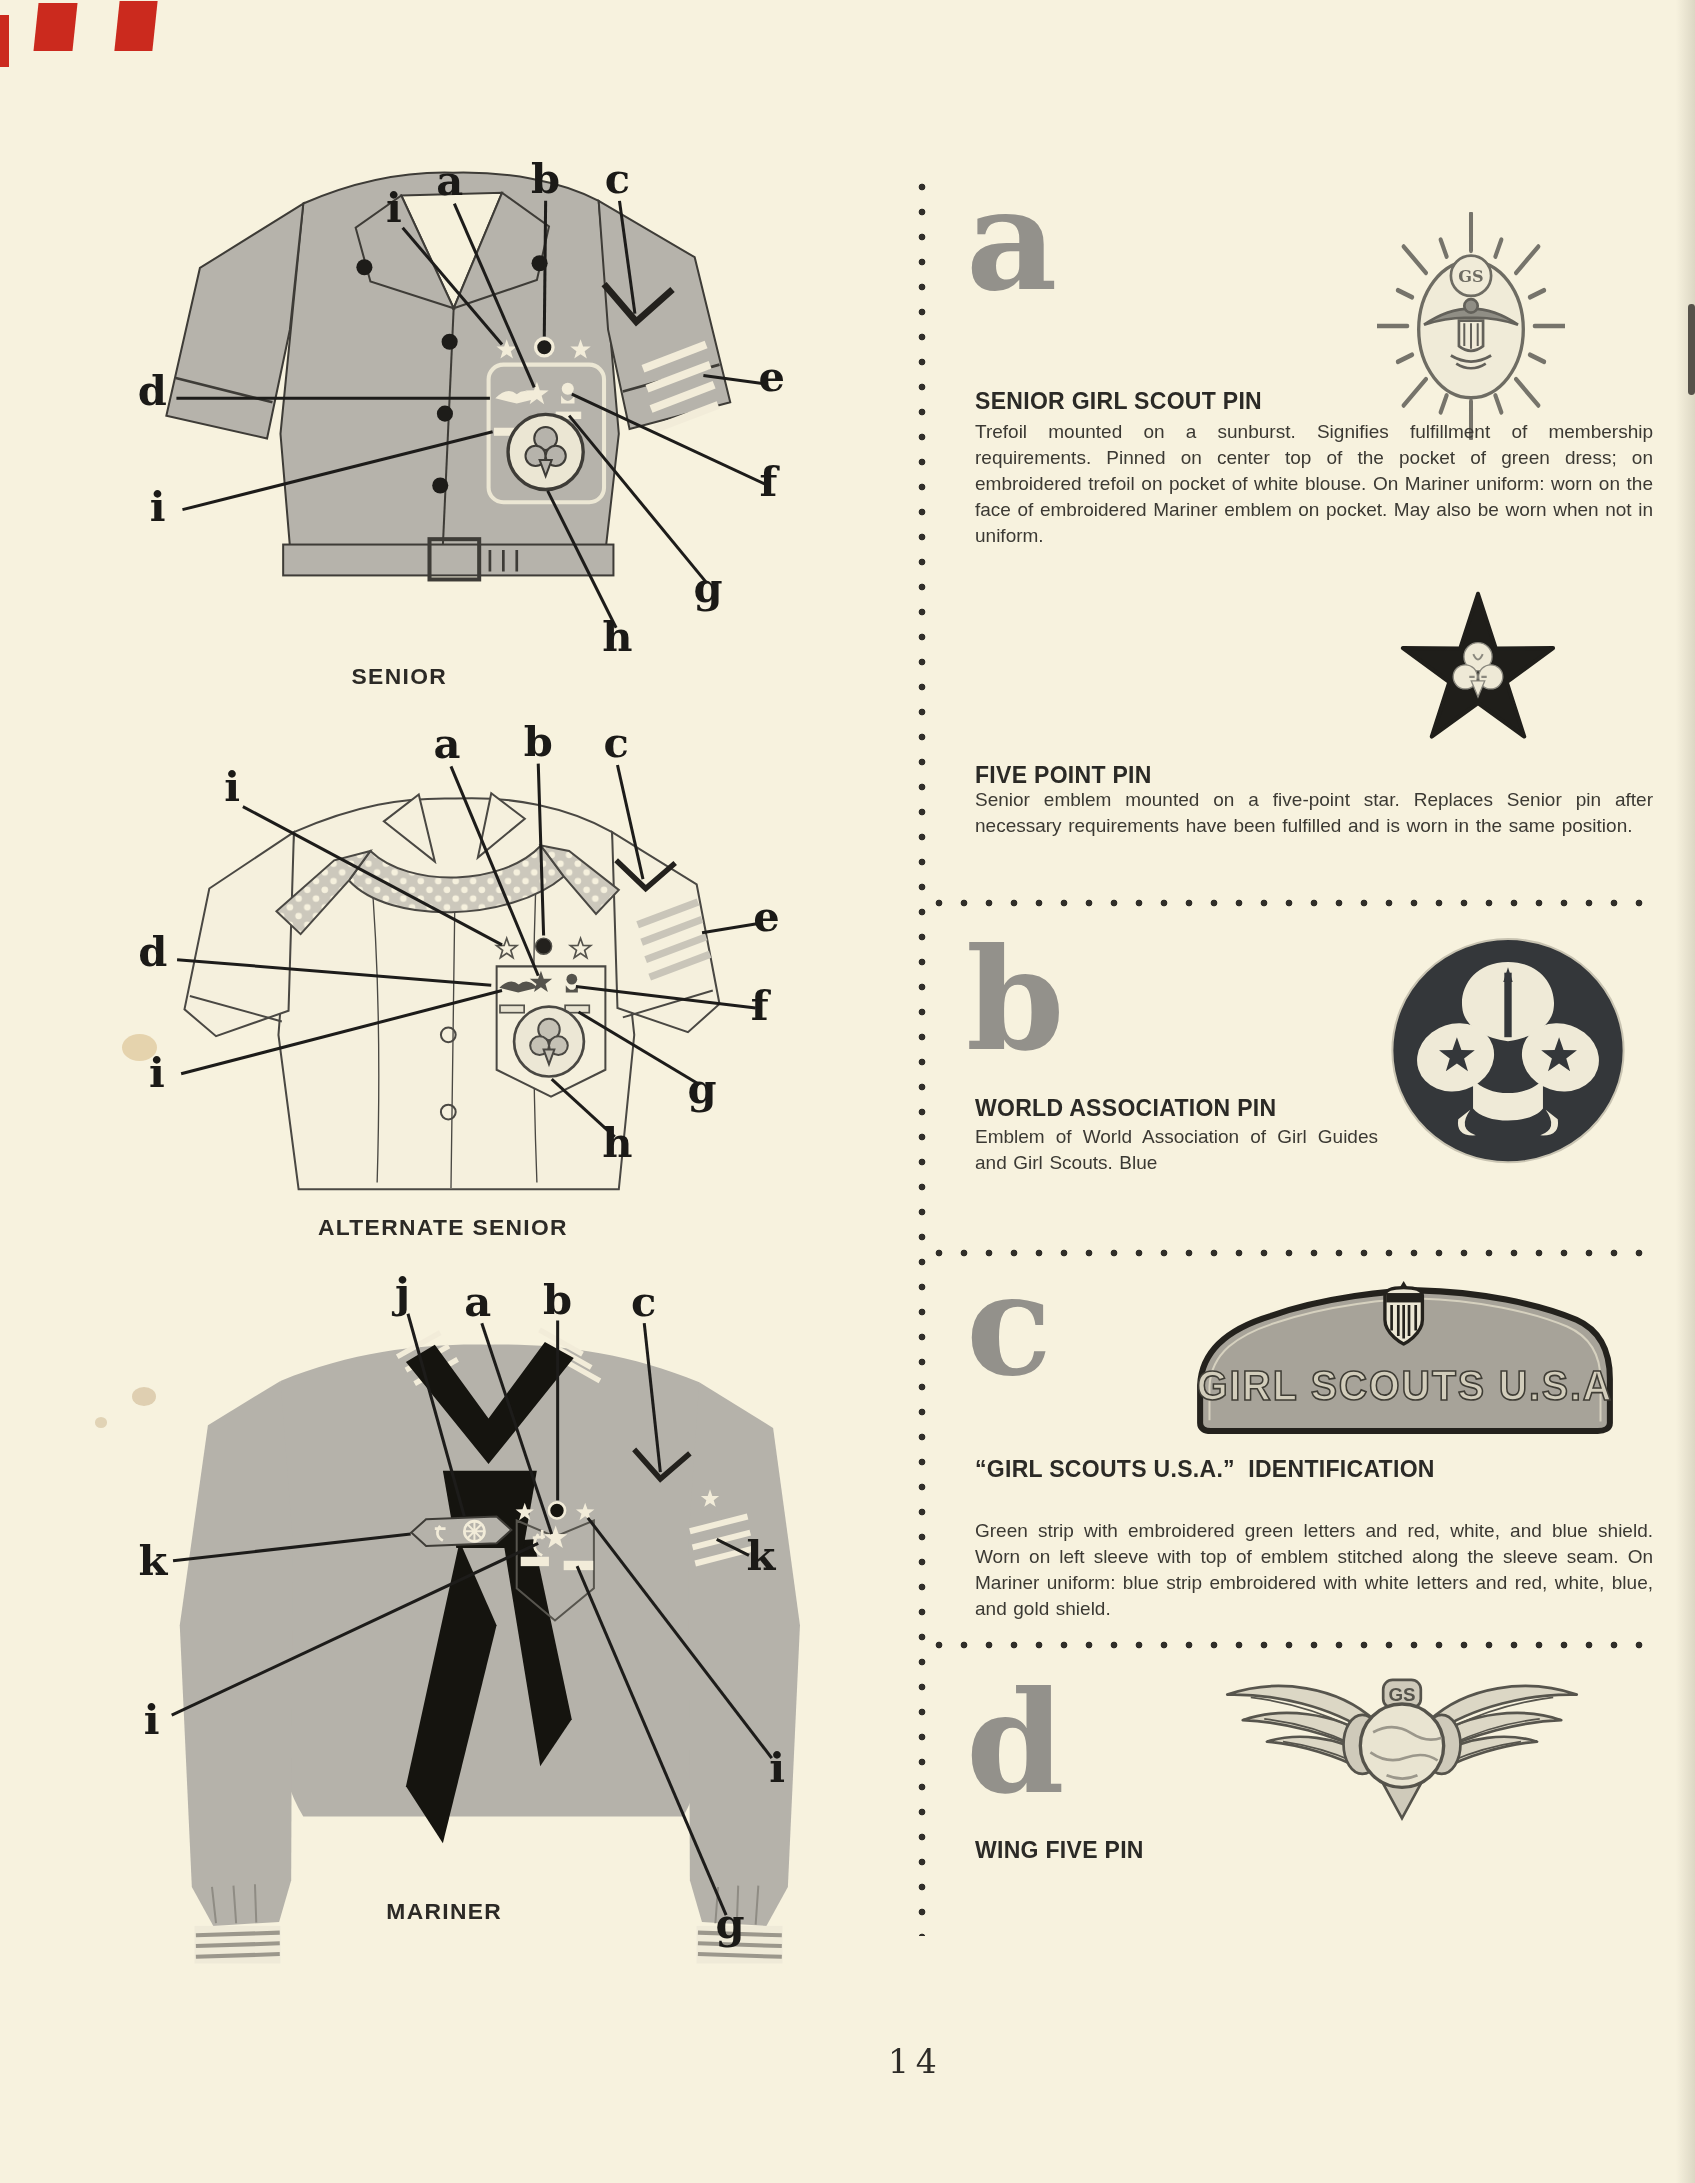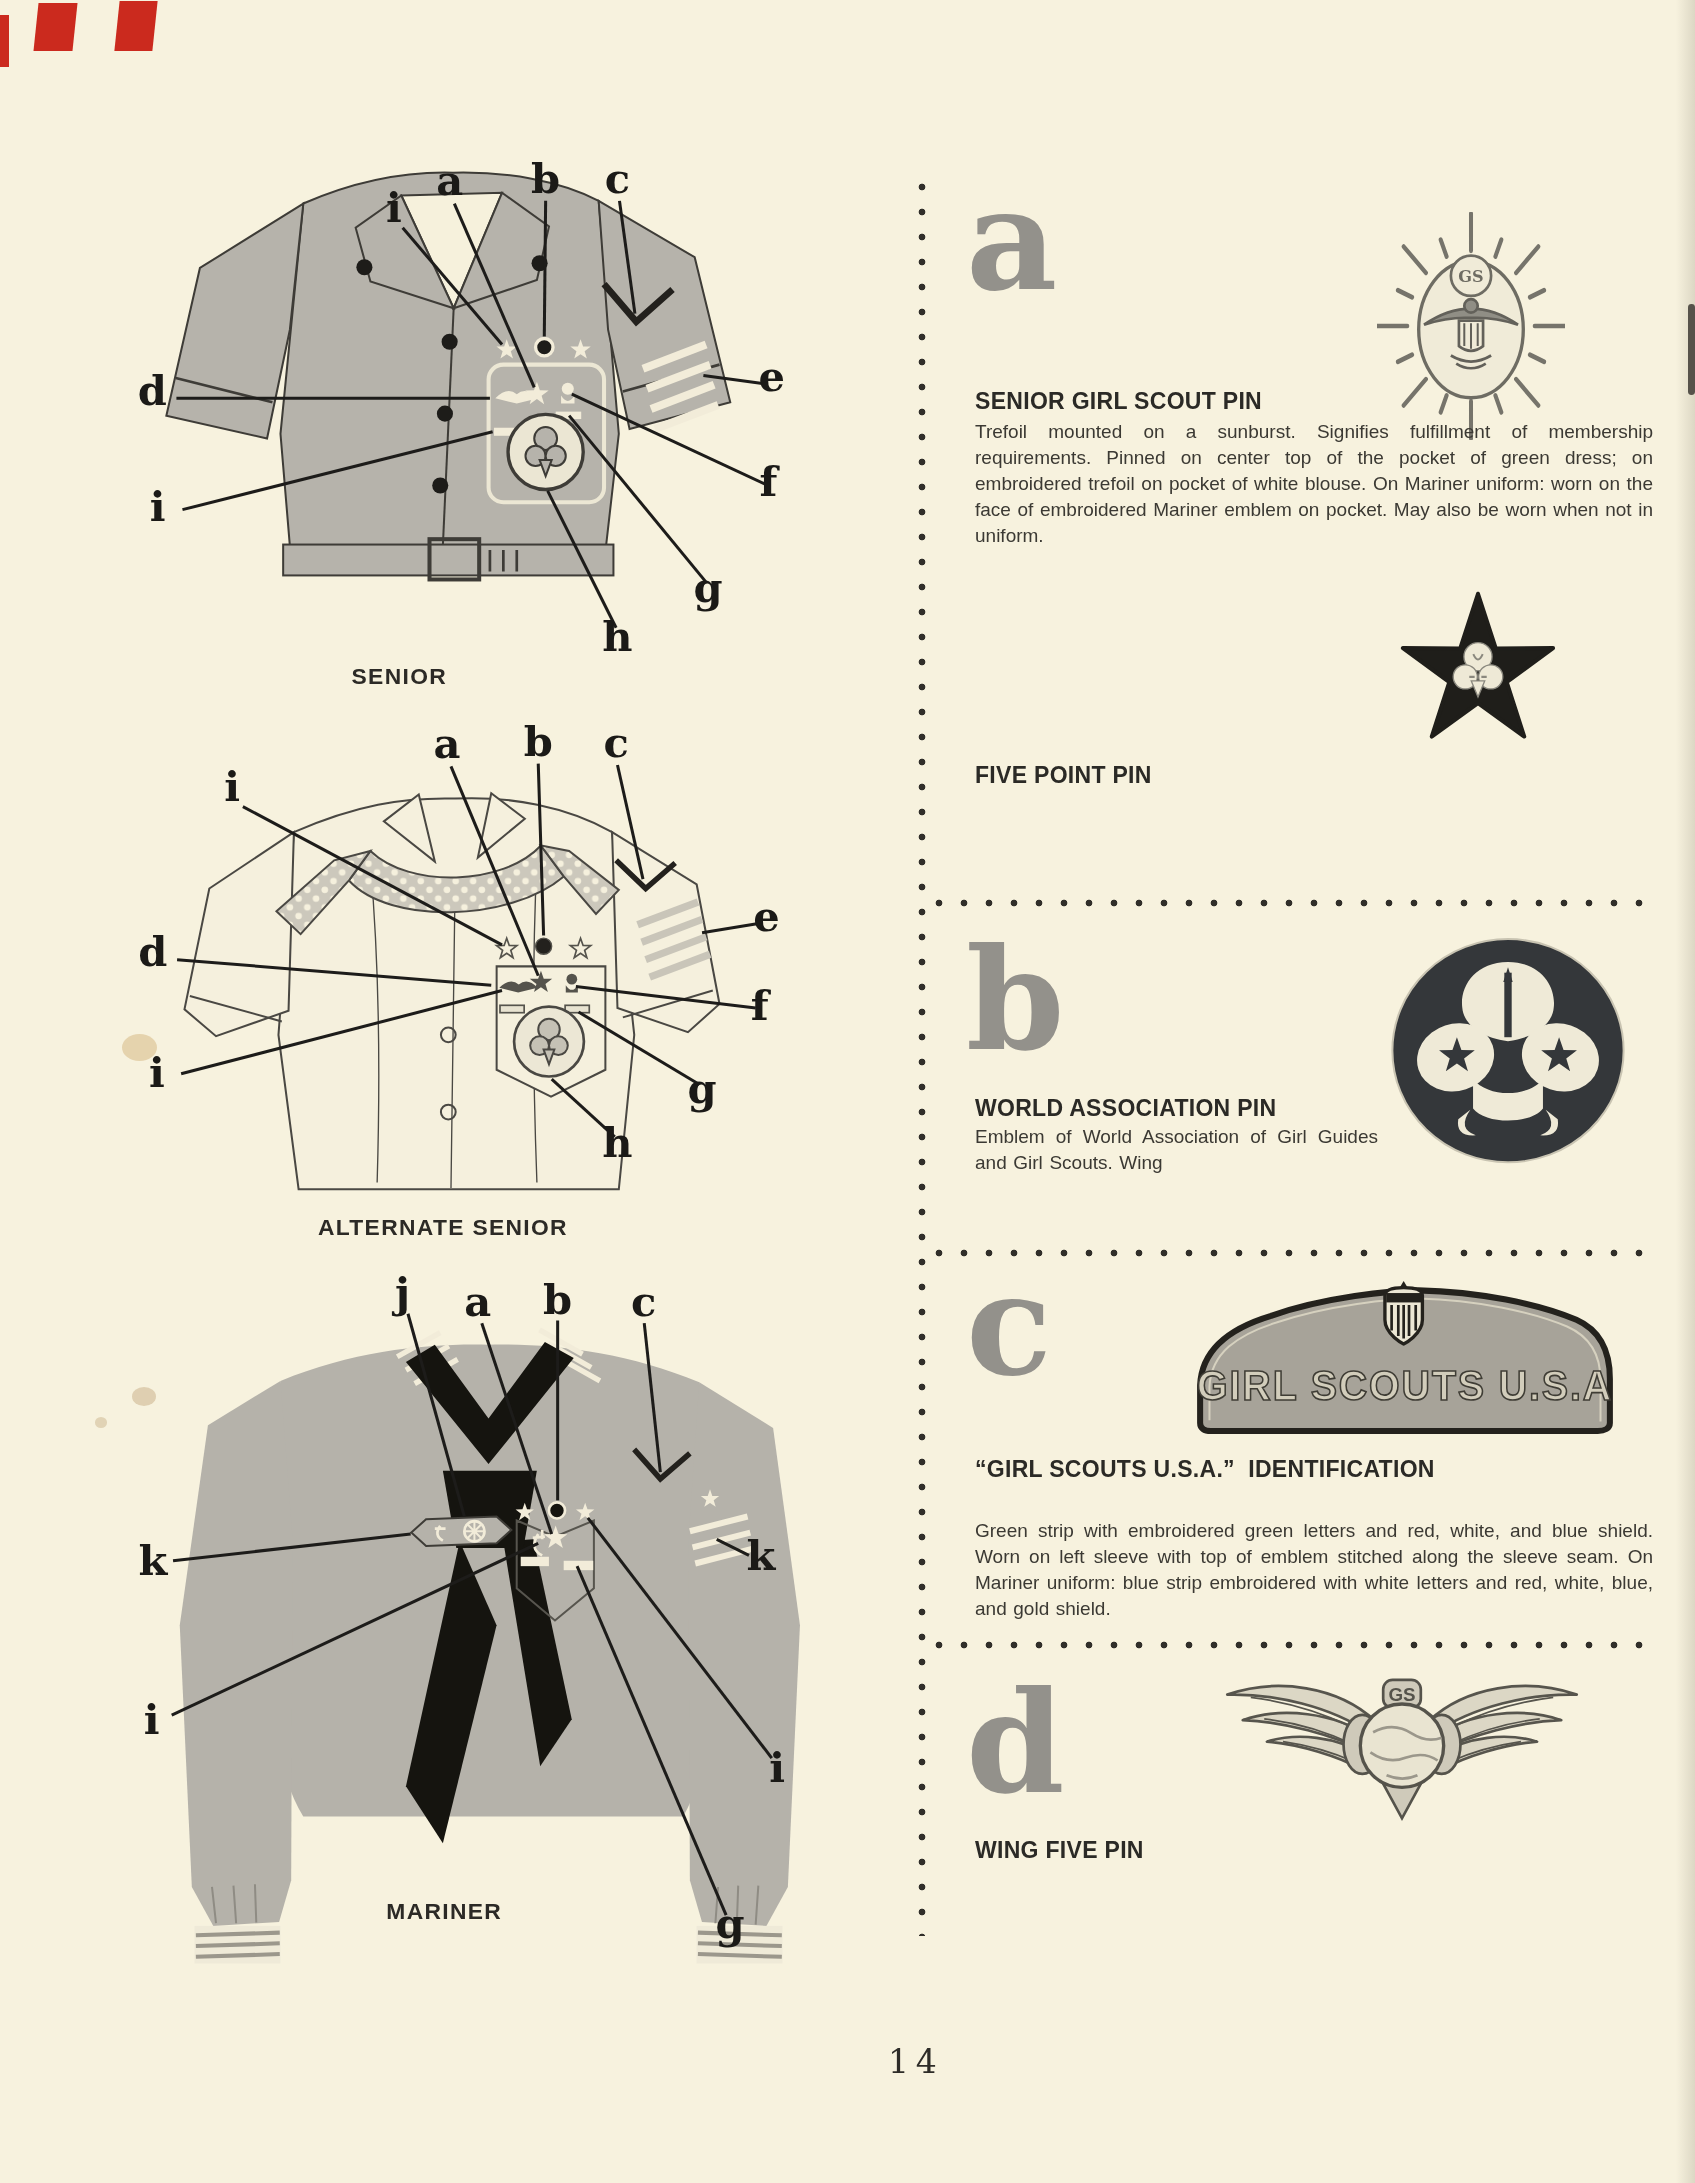--- a/index.html
+++ b/index.html
@@ -296,41 +296,42 @@
     <g fill="#eee9d6" stroke="#8a887e" stroke-width="2">
       <circle cx="125" cy="116" r="21"></circle>
         <circle cx="106" cy="146" r="18"></circle>
         <circle cx="144" cy="146" r="18"></circle>
       <path d="M 115,152 L 125,176 L 135,152 Z"></path>
     </g>
     <path d="M 118,112 Q 125,128 132,112 M 112,146 l 8,0 M 130,146 l 8,0" stroke="#8a887e" stroke-width="3" fill="none"></path>
   </svg>
 
   <div class="h1" style="top:762px">FIVE POINT PIN</div>
+  <div class="bodytxt" style="top:787px">Senior emblem mounted on a five-point star. Replaces Senior pin after necessary requirements have been fulfilled and is worn in the same position.</div>
 
   <div class="biglet" style="top:929px">b</div>
 
   <svg class="abs" style="left:1387px;top:935px" width="242" height="232" viewBox="0 0 360 345">
     <ellipse cx="180" cy="172" rx="172" ry="166" fill="#34373a" stroke="#c9c4b2" stroke-width="3"></ellipse>
     <g fill="#efead7">
       <path d="M 180,40 C 130,40 108,78 112,108 C 114,132 138,152 180,158 C 222,152 246,132 248,108 C 252,78 230,40 180,40 Z"></path>
       <ellipse cx="102" cy="182" rx="58" ry="50" transform="rotate(-18 102 182)"></ellipse>
       <ellipse cx="258" cy="182" rx="58" ry="50" transform="rotate(18 258 182)"></ellipse>
       <path d="M 128,214 C 150,242 210,242 232,214 L 232,258 C 214,282 146,282 128,258 Z"></path>
       <path d="M 124,260 q -20,28 8,38 q -30,2 -26,-24 Z"></path>
       <path d="M 236,260 q 20,28 -8,38 q 30,2 26,-24 Z"></path>
     </g>
     <path d="M 180,56 L 180,152" stroke="#34373a" stroke-width="11"></path>
     <path d="M 173,70 L 187,70 L 180,48 Z" fill="#34373a"></path>
     <use href="#st" transform="translate(104,180) scale(1.75)" fill="#34373a"></use>
     <use href="#st" transform="translate(256,180) scale(1.75)" fill="#34373a"></use>
   </svg>
 
   <div class="h1" style="top:1095px;width:416px">WORLD ASSOCIATION PIN</div>
-  <div class="bodytxt" style="top:1124px;width:403px">Emblem of World Association of Girl Guides and Girl Scouts. Wing</div>
+  <div class="bodytxt" style="top:1124px;width:403px">Emblem of World Association of Girl Guides and Girl Scouts. Blue</div>
 
   <div class="biglet" style="top:1254px">c</div>
 
   <svg class="abs" style="left:1190px;top:1281px" width="430" height="154" viewBox="0 0 640 230">
     <path d="M 14,212 L 14,156 C 16,102 60,70 120,52 C 200,24 300,14 340,14 C 430,16 520,34 576,58 C 612,74 626,106 626,146 L 626,212 C 626,220 618,224 608,224 L 30,224 C 20,224 14,220 14,212 Z" fill="#a7a399" stroke="#24221d" stroke-width="9"></path>
     <path d="M 28,208 L 28,158 C 30,108 70,80 128,62 C 204,36 302,26 340,26 C 426,28 510,46 562,68 C 596,83 612,110 612,148 L 612,210" fill="none" stroke="#d6d1bf" stroke-width="3"></path>
     <g>
       <path d="M 312,10 L 324,10 L 318,0 Z" fill="#24221d"></path>
       <path d="M 290,22 C 290,14 298,10 318,10 C 338,10 346,14 346,22 L 346,58 C 346,80 318,94 318,94 C 318,94 290,80 290,58 Z" fill="#ece7d4" stroke="#24221d" stroke-width="5"></path>
       <rect x="292" y="18" width="52" height="14" fill="#24221d"></rect>

